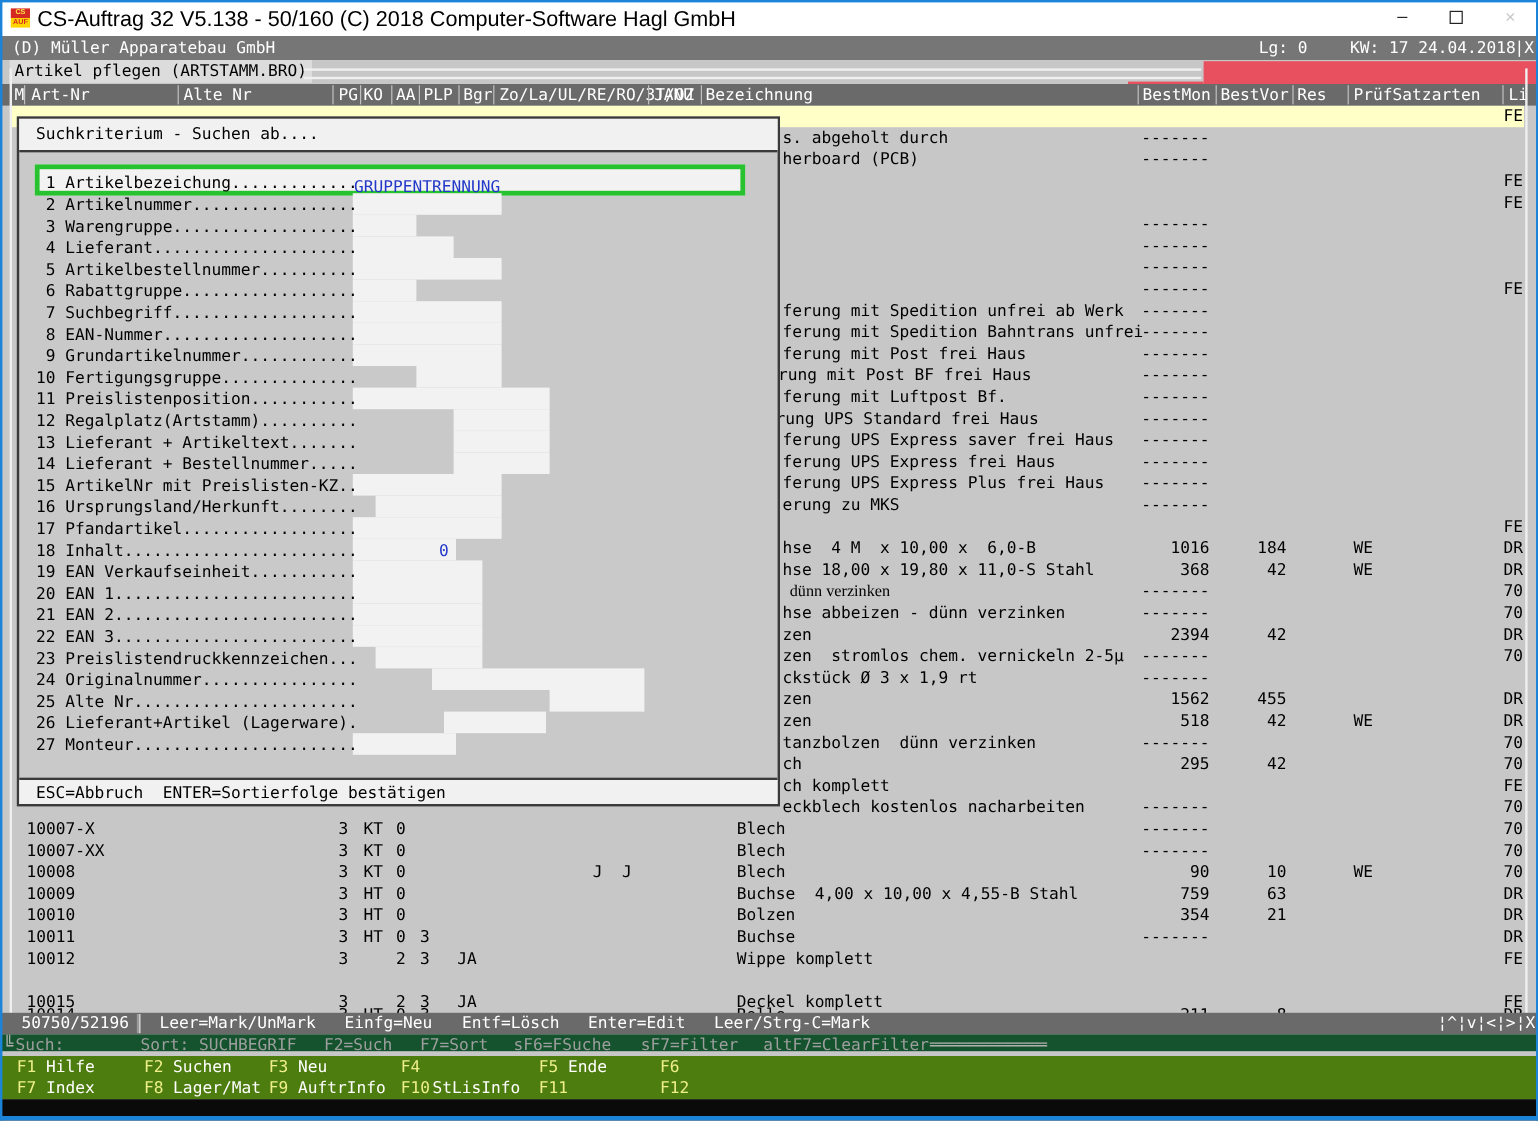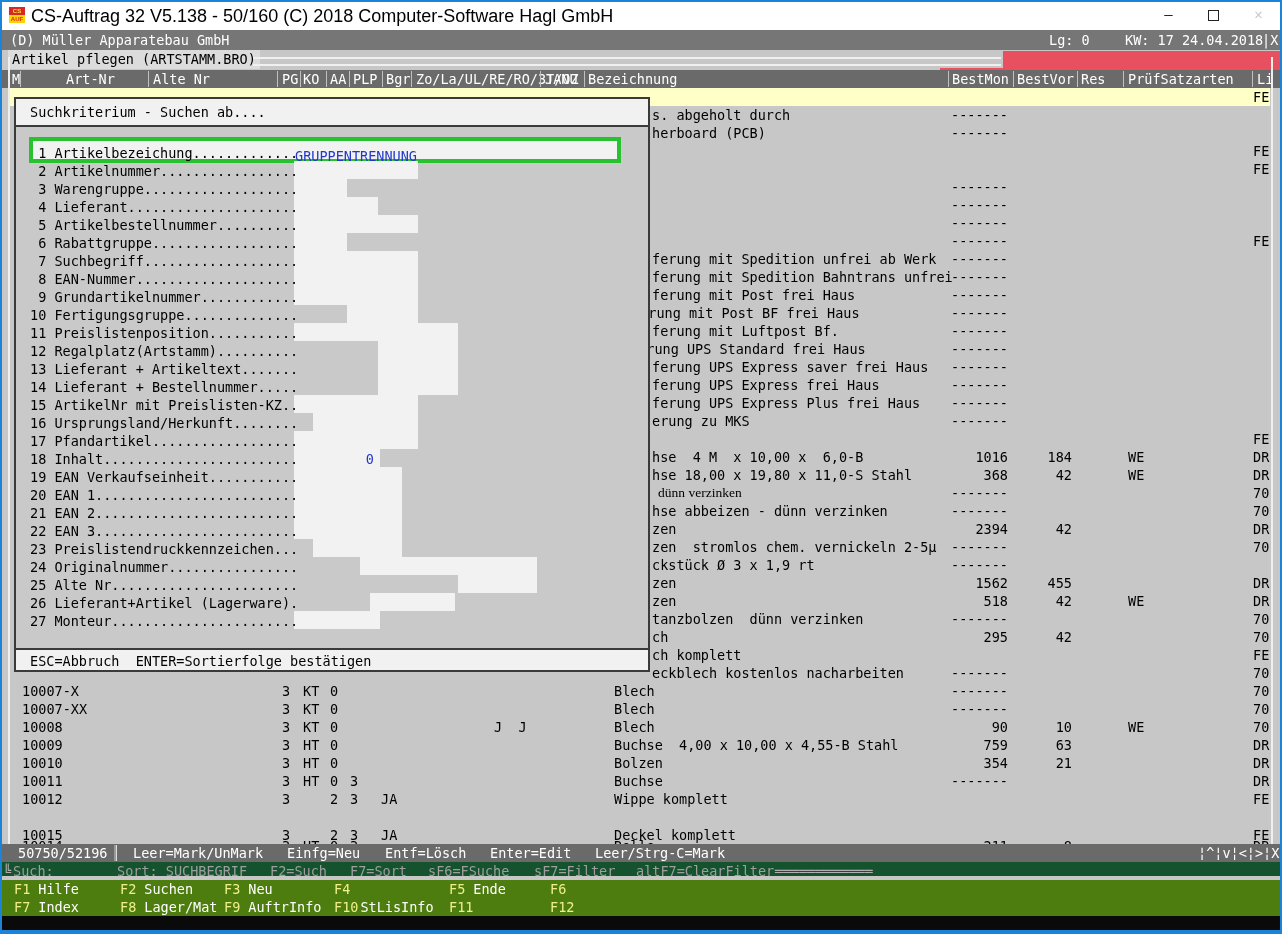--- a/index.html
+++ b/index.html
@@ -96,21 +96,21 @@
     </div>
     <div id="groove"></div>
     <div id="filter-badge">
       <span class="mono">FILTER AKTIV(ändern mit Shift-F7)</span>
     </div>
     <div id="filter-underline"></div>
   </div>
 
   <div class="bar" id="colheads">
       <span class="hcell" style="left: 12px;">M</span>
-      <span class="hcell" style="left: 26px; margin-left: 40px;">Art-Nr</span>
+      <span class="hcell" style="left: 26px;">Art-Nr</span>
       <span class="hcell" style="left: 153px;">Alte Nr</span>
       <span class="hcell" style="left: 282px;">PG</span>
       <span class="hcell" style="left: 303px;">KO</span>
       <span class="hcell" style="left: 330px;">AA</span>
       <span class="hcell" style="left: 353px;">PLP</span>
       <span class="hcell" style="left: 386px;">Bgr</span>
       <span class="hcell" style="left: 416px;">Zo/La/UL/RE/RO/3T/OZ</span>
       <span class="hcell" style="left: 545px;">JANU</span>
       <span class="hcell" style="left: 588px;">Bezeichnung</span>
       <span class="hcell" style="left: 952px;">BestMon</span>

